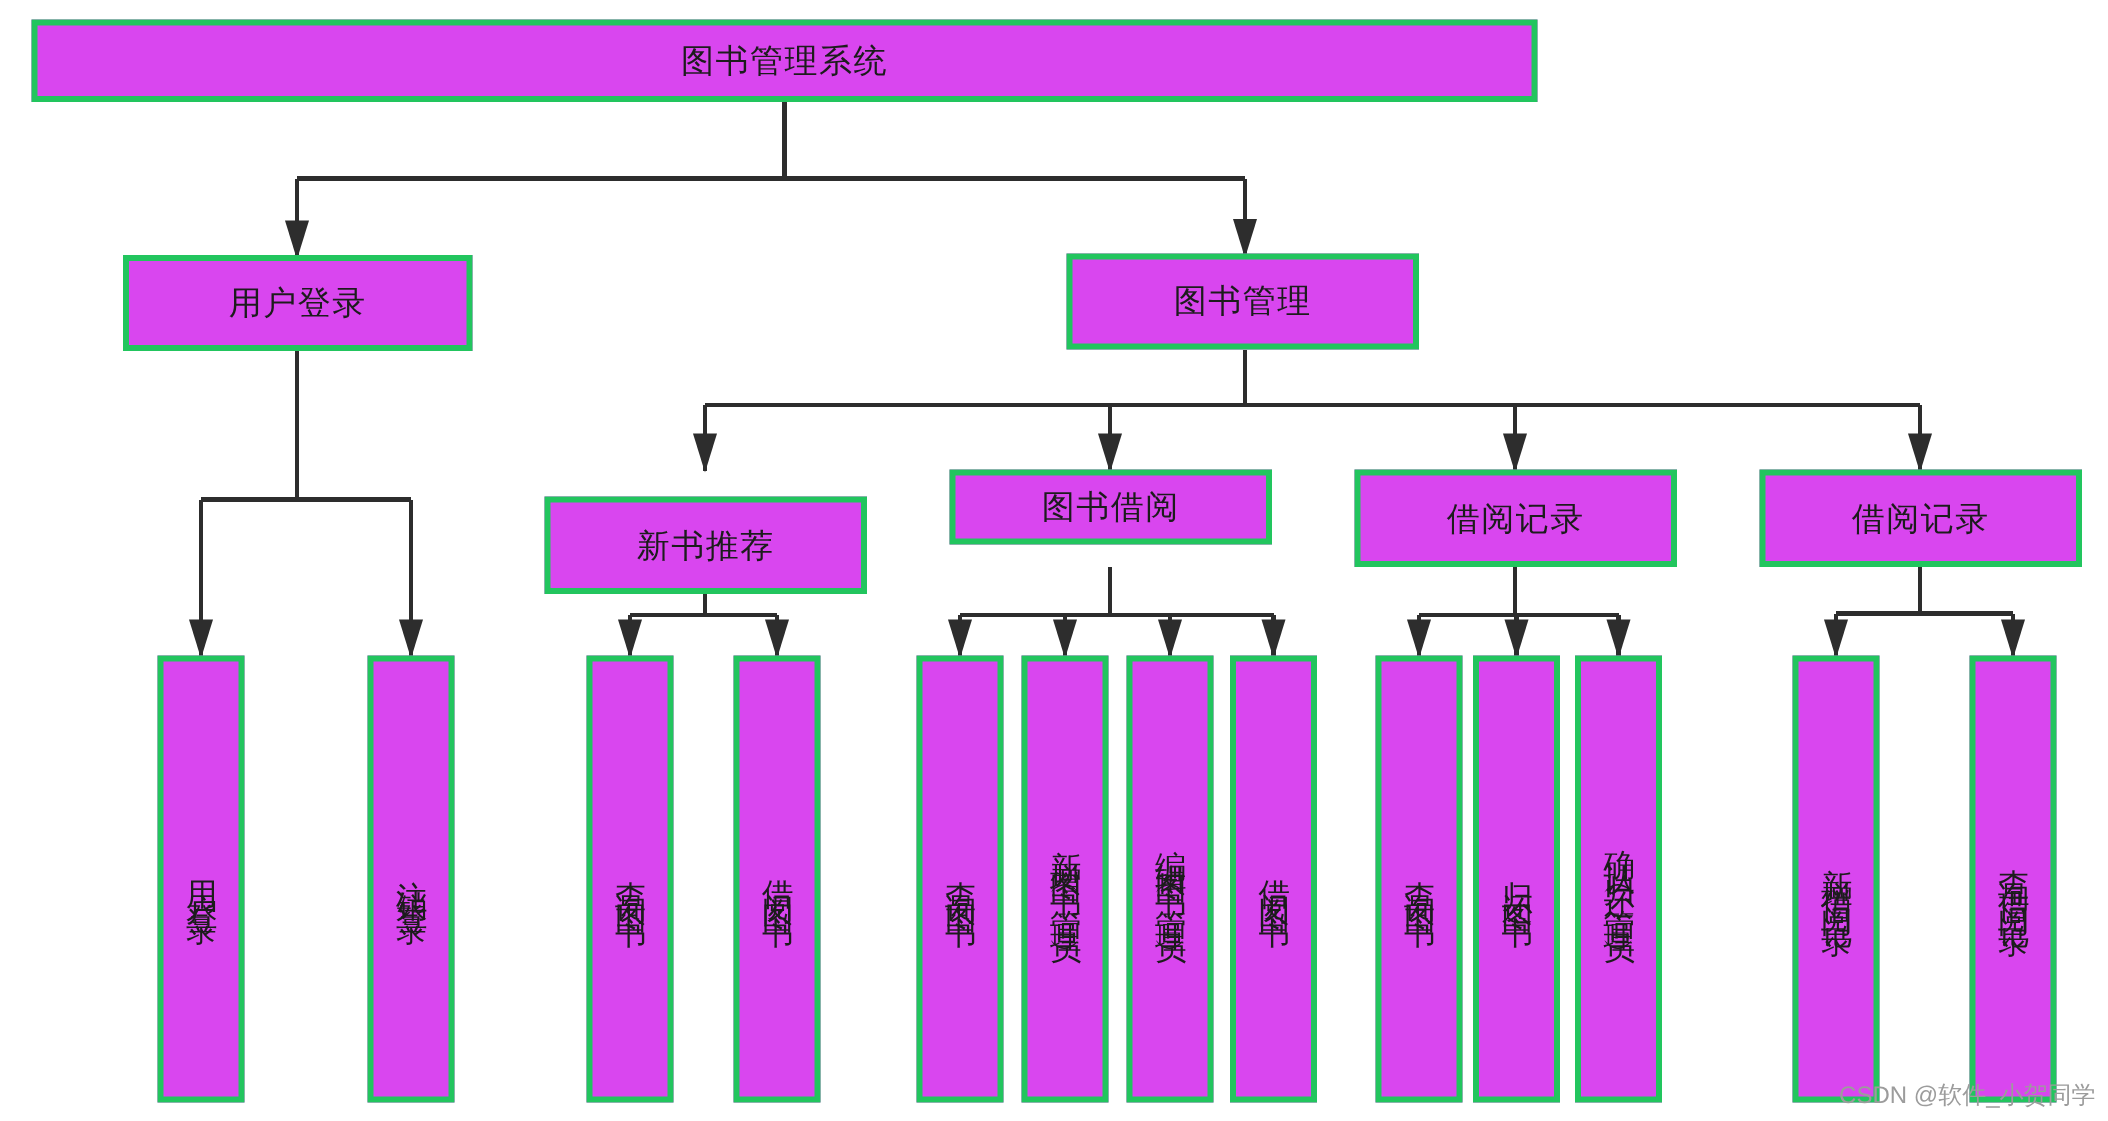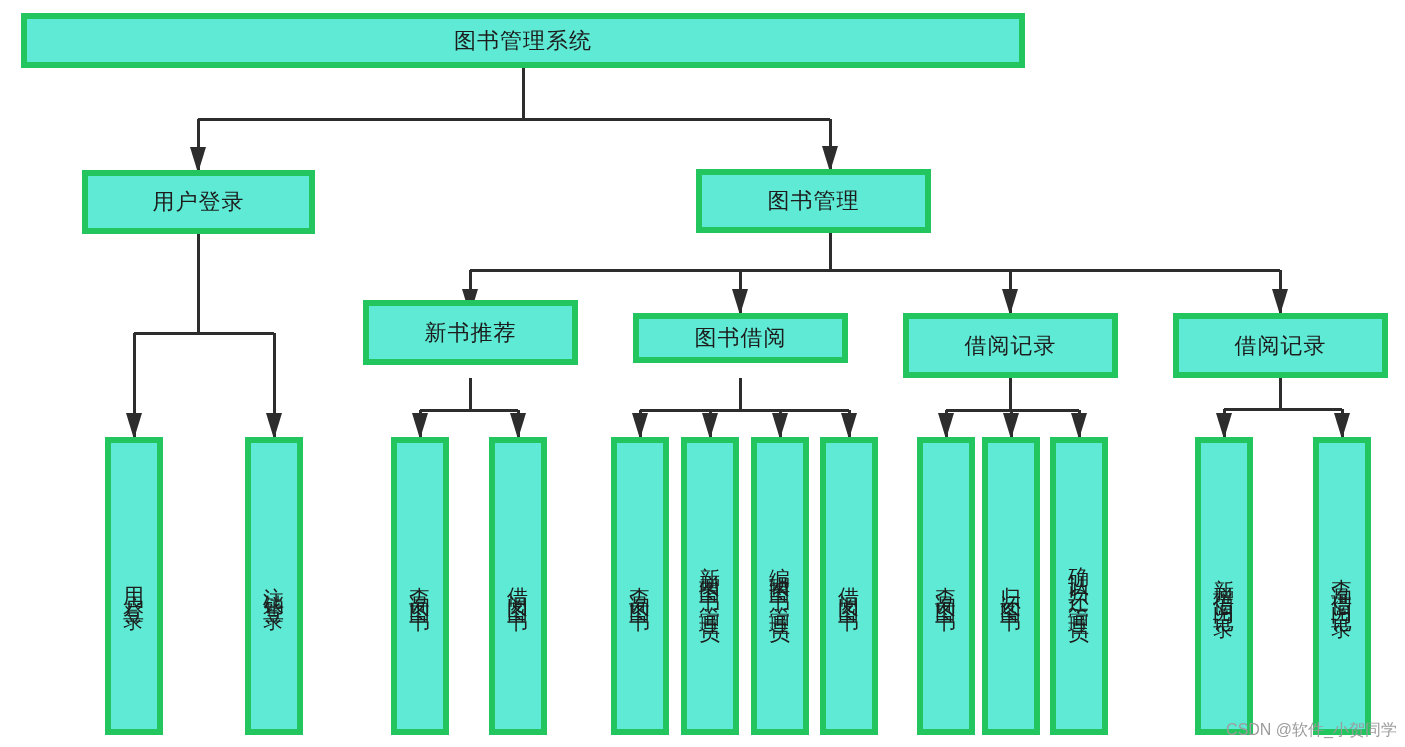--- a/index.html
+++ b/index.html
@@ -10,43 +10,43 @@
     background:#ffffff;
     font-family:"Liberation Sans", sans-serif;
     overflow:hidden;
   }
   #connectors {
     position:absolute; left:0; top:0;
     pointer-events:none;
   }
   .box {
     position:absolute;
-    background:#5eead4;
-    border:6px solid #22c55e;
+    background:#d946ef;
+    border:4px solid #22c55e;
     display:flex; align-items:center; justify-content:center;
     color:#1c1c1c;
     z-index:2;
   }
   .hbox { font-size:22px; letter-spacing:1px; white-space:nowrap; }
   .leaf { top:437px; width:58px; height:298px; }
   .leaf .vtext {
     writing-mode:vertical-rl;
     text-orientation:mixed;
     font-size:21px;
     line-height:1;
     letter-spacing:8px;
     white-space:nowrap;
   }
   
   #n-root          { left:21px;  top:13px;  width:1004px; height:55px; }
   
   #n-user-login    { left:82px;  top:170px; width:233px;  height:64px; }
-  #n-book-mgmt     { left:696px; top:169px; width:235px;  height:64px; }
+  #n-book-mgmt     { left:711px; top:169px; width:235px;  height:64px; }
   
-  #n-new-book      { left:363px;  top:300px; width:215px; height:65px; }
+  #n-new-book      { left:363px;  top:331px; width:215px; height:65px; }
   #n-book-borrow   { left:633px;  top:313px; width:215px; height:50px; }
   #n-current-borrow{ left:903px;  top:313px; width:215px; height:65px; }
   #n-borrow-records{ left:1173px; top:313px; width:215px; height:65px; }
   
   #l-user-login  { left:105px; }
   #l-logout      { left:245px; }
   #l-nbr-query   { left:391px; }
   #l-nbr-borrow  { left:489px; }
   #l-bb-query    { left:611px; }
   #l-bb-add      { left:681px; }

